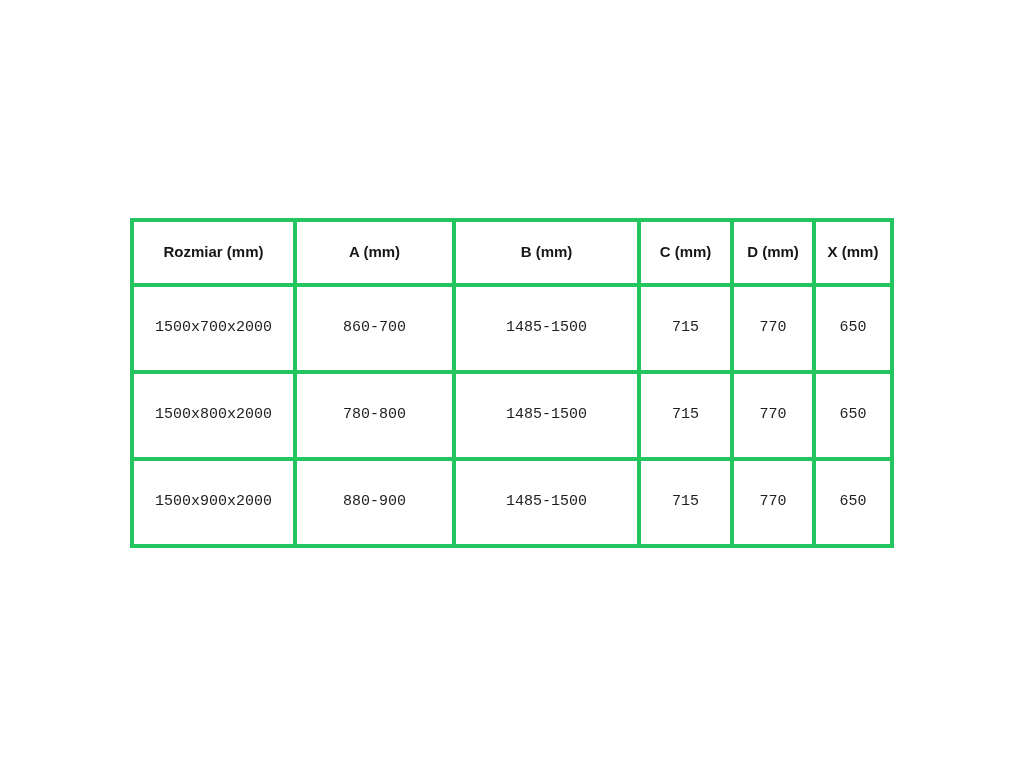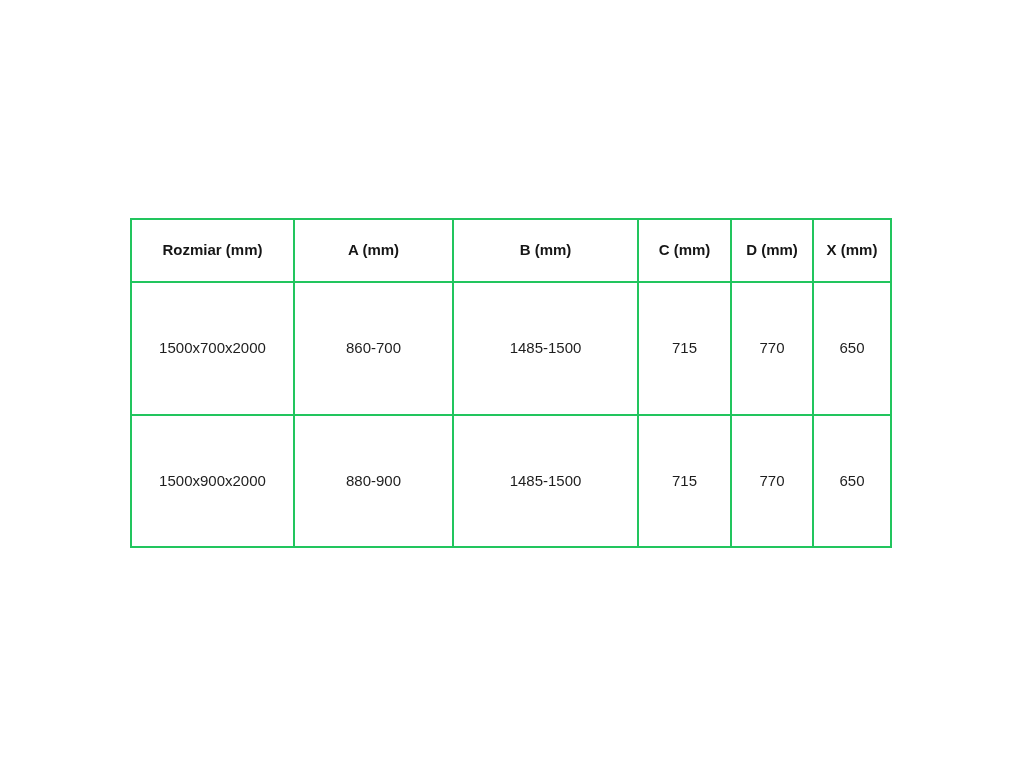--- a/index.html
+++ b/index.html
@@ -25,38 +25,39 @@
     left: 130px;
     top: 218px;
     width: 760px;
     height: 330px;
     border-collapse: collapse;
     table-layout: fixed;
     background: #ffffff;
   }
   table.spec-table th,
   table.spec-table td {
-    border: 2px solid #22c55e;
+    border: 4px solid #22c55e;
     text-align: center;
     vertical-align: middle;
     padding: 12px 4px;
     font-size: 15px;
     line-height: 1.1;
     white-space: nowrap;
     overflow: hidden;
   }
   table.spec-table th {
     font-weight: bold;
     color: #161616;
     height: 37px;
   }
   table.spec-table td {
     font-weight: normal;
     color: #1e1e1e;
     height: 36px;
+    font-family: Liberation Mono, monospace;
   }
   col.col-0 { width: 163px; }
   col.col-1 { width: 159px; }
   col.col-2 { width: 185px; }
   col.col-3 { width: 93px;  }
   col.col-4 { width: 82px;  }
   col.col-5 { width: 78px;  }
 </style>
 </head>
 <body>
@@ -84,20 +85,28 @@
     <tbody>
         <tr>
           <td>1500x700x2000</td>
           <td>860-700</td>
           <td>1485-1500</td>
           <td>715</td>
           <td>770</td>
           <td>650</td>
         </tr>
         <tr>
+          <td>1500x800x2000</td>
+          <td>780-800</td>
+          <td>1485-1500</td>
+          <td>715</td>
+          <td>770</td>
+          <td>650</td>
+        </tr>
+        <tr>
           <td>1500x900x2000</td>
           <td>880-900</td>
           <td>1485-1500</td>
           <td>715</td>
           <td>770</td>
           <td>650</td>
         </tr>
       </tbody>
   </table>
 </div>

